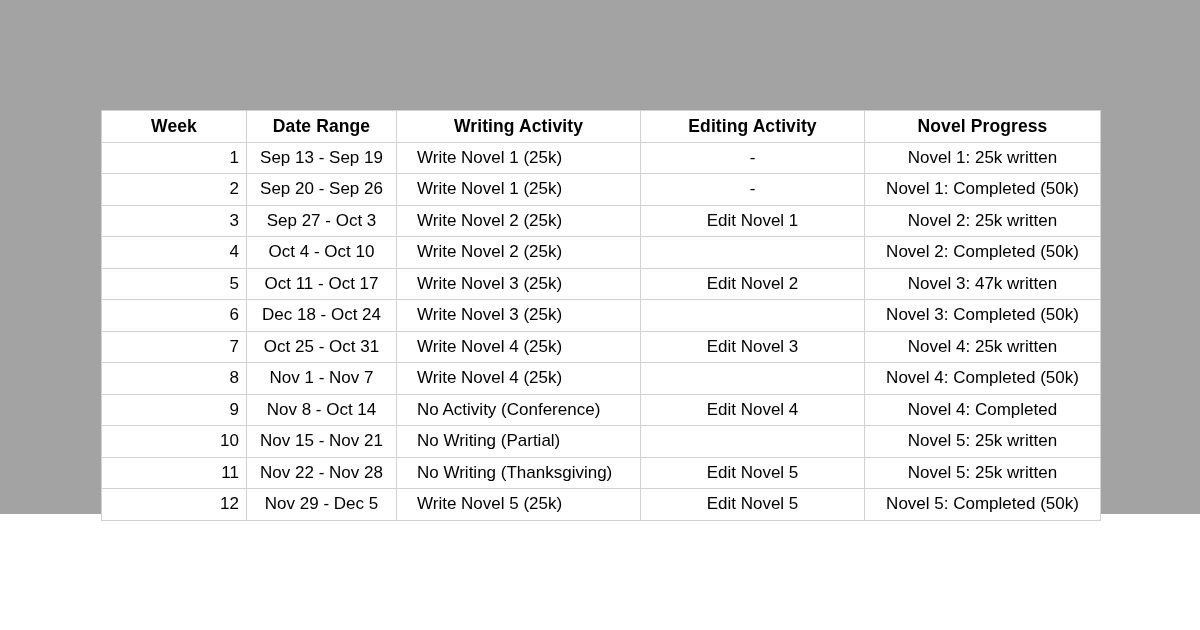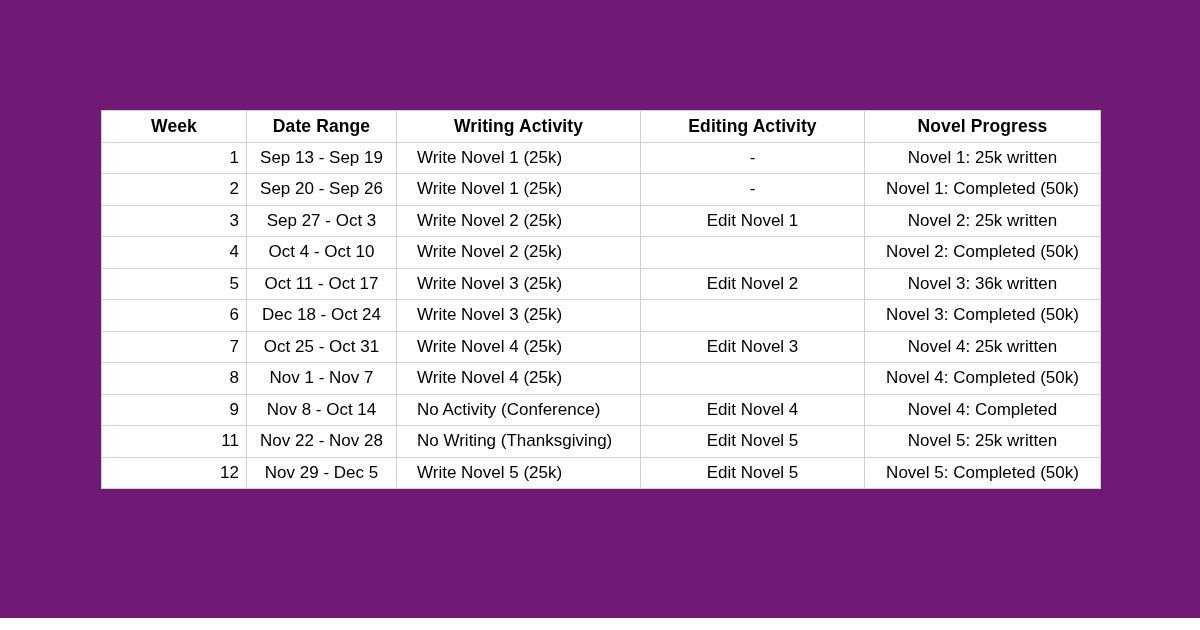--- a/index.html
+++ b/index.html
@@ -10,22 +10,22 @@
   body {
     width: 1200px;
     height: 630px;
     font-family: "Liberation Sans", sans-serif;
     color: #000000;
     overflow: hidden;
   }
   .page {
     position: relative;
     width: 1200px;
-    height: 618px;
-    background: #701a75;
+    height: 514px;
+    background: #a3a3a3;
   }
   .table-wrap {
     position: absolute;
     left: 101px;
     top: 110px;
     width: 999px;
   }
   table.schedule {
     border-collapse: collapse;
     table-layout: fixed;
@@ -133,21 +133,21 @@
             <td class="text-cell"></td>
             <td class="text-cell">Novel 2: Completed (50k)</td>
           </tr>
           <tr>
             <td class="week-cell">5</td>
             <td class="text-cell">Oct 11 - Oct 17</td>
             <td class="text-cell overflow-cell">
               <span>Write Novel 3 (25k)</span>
             </td>
             <td class="text-cell">Edit Novel 2</td>
-            <td class="text-cell">Novel 3: 36k written</td>
+            <td class="text-cell">Novel 3: 47k written</td>
           </tr>
           <tr>
             <td class="week-cell">6</td>
             <td class="text-cell">Dec 18 - Oct 24</td>
             <td class="text-cell overflow-cell">
               <span>Write Novel 3 (25k)</span>
             </td>
             <td class="text-cell"></td>
             <td class="text-cell">Novel 3: Completed (50k)</td>
           </tr>
@@ -170,20 +170,29 @@
             <td class="text-cell">Novel 4: Completed (50k)</td>
           </tr>
           <tr>
             <td class="week-cell">9</td>
             <td class="text-cell">Nov 8 - Oct 14</td>
             <td class="text-cell overflow-cell">
               <span>No Activity (Conference)</span>
             </td>
             <td class="text-cell">Edit Novel 4</td>
             <td class="text-cell">Novel 4: Completed</td>
+          </tr>
+          <tr>
+            <td class="week-cell">10</td>
+            <td class="text-cell">Nov 15 - Nov 21</td>
+            <td class="text-cell overflow-cell">
+              <span>No Writing (Partial)</span>
+            </td>
+            <td class="text-cell"></td>
+            <td class="text-cell">Novel 5: 25k written</td>
           </tr>
           <tr>
             <td class="week-cell">11</td>
             <td class="text-cell">Nov 22 - Nov 28</td>
             <td class="text-cell overflow-cell">
               <span>No Writing (Thanksgiving)</span>
             </td>
             <td class="text-cell">Edit Novel 5</td>
             <td class="text-cell">Novel 5: 25k written</td>
           </tr>

